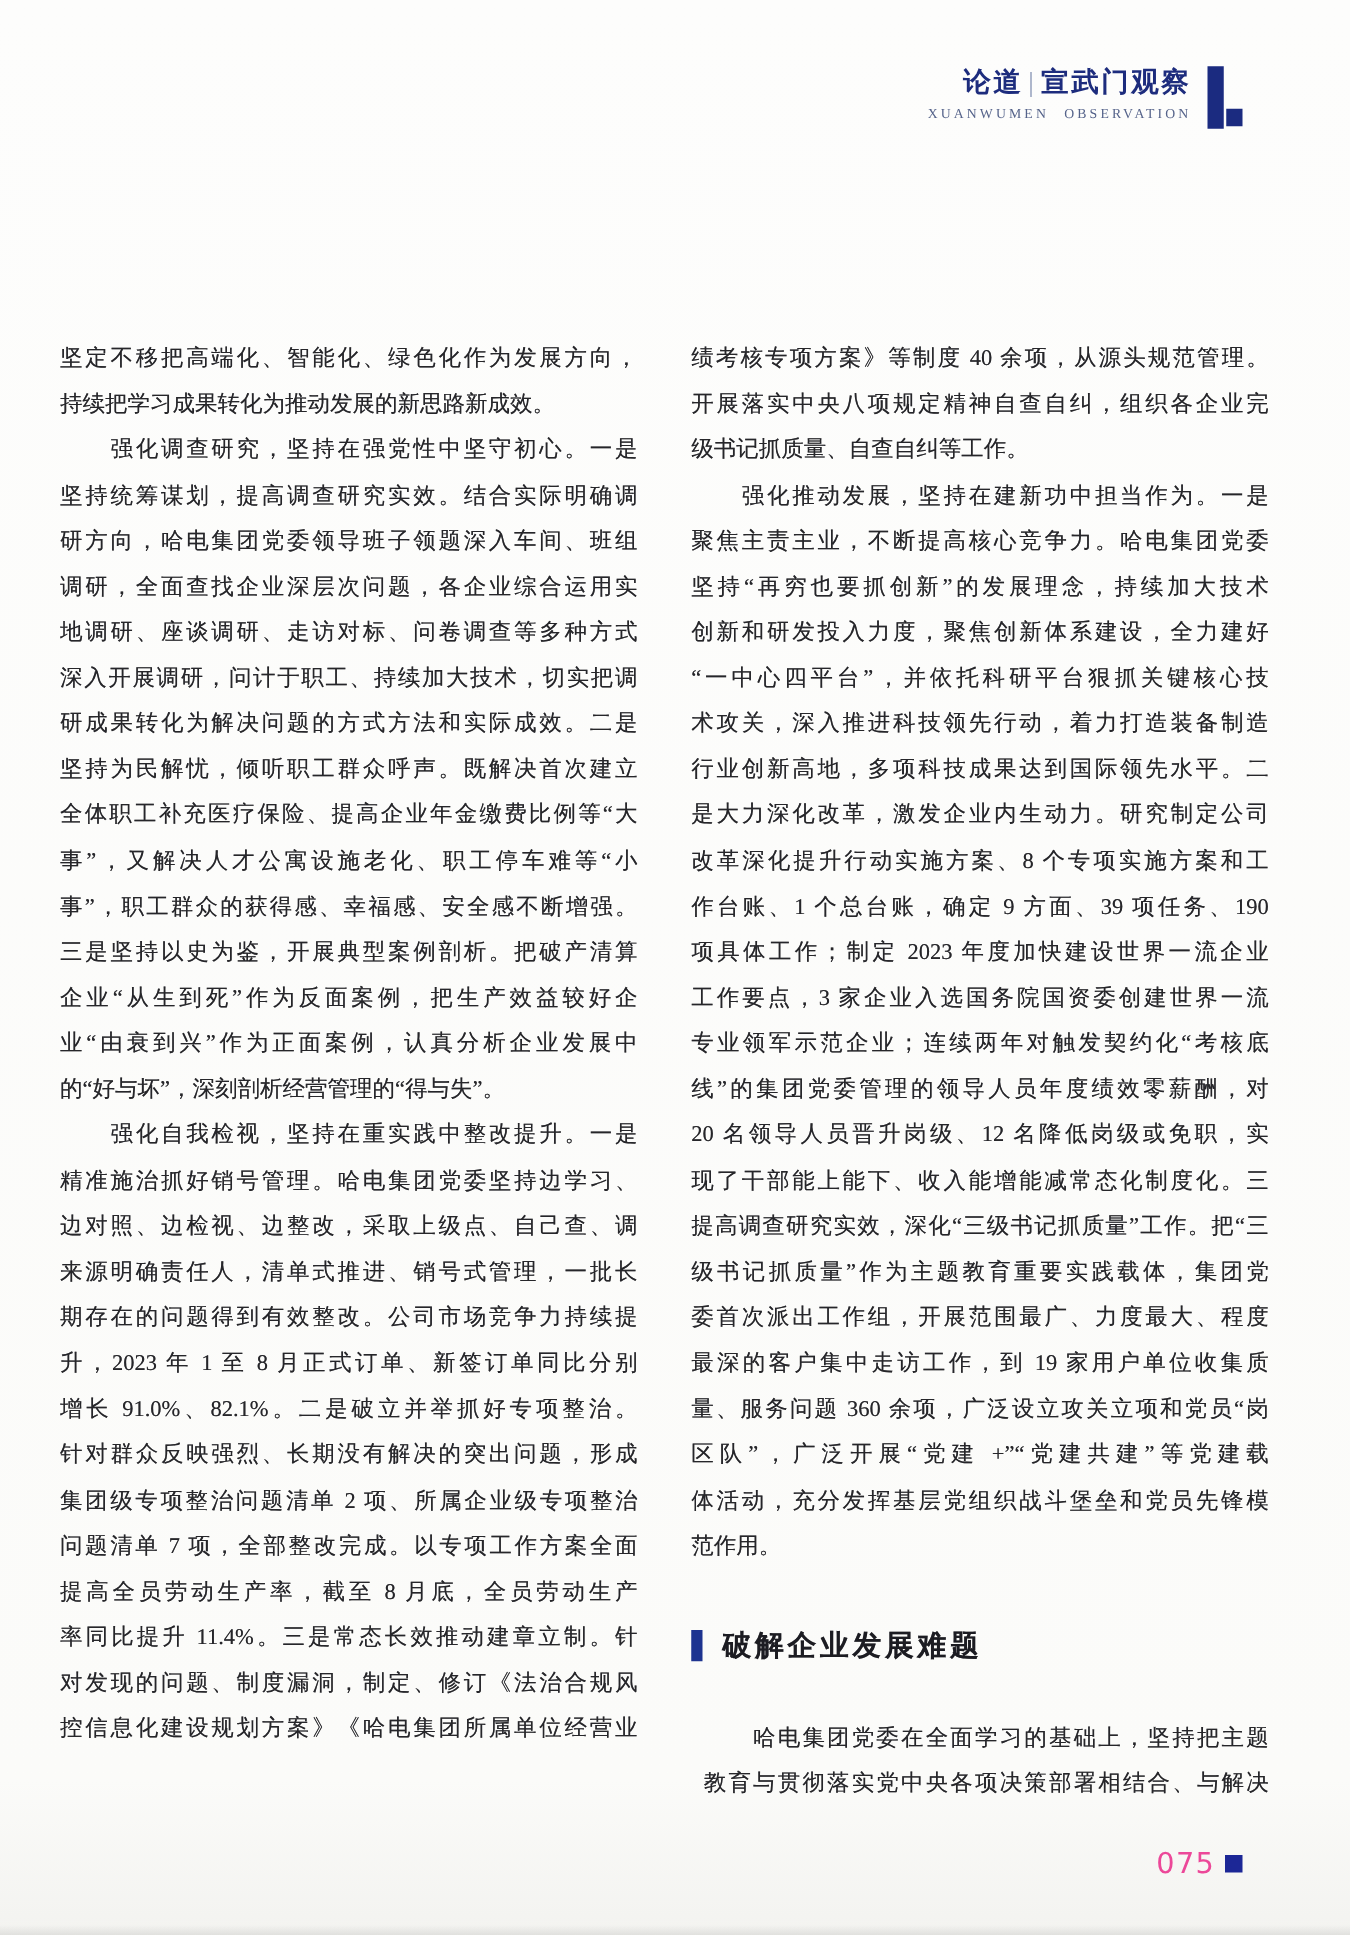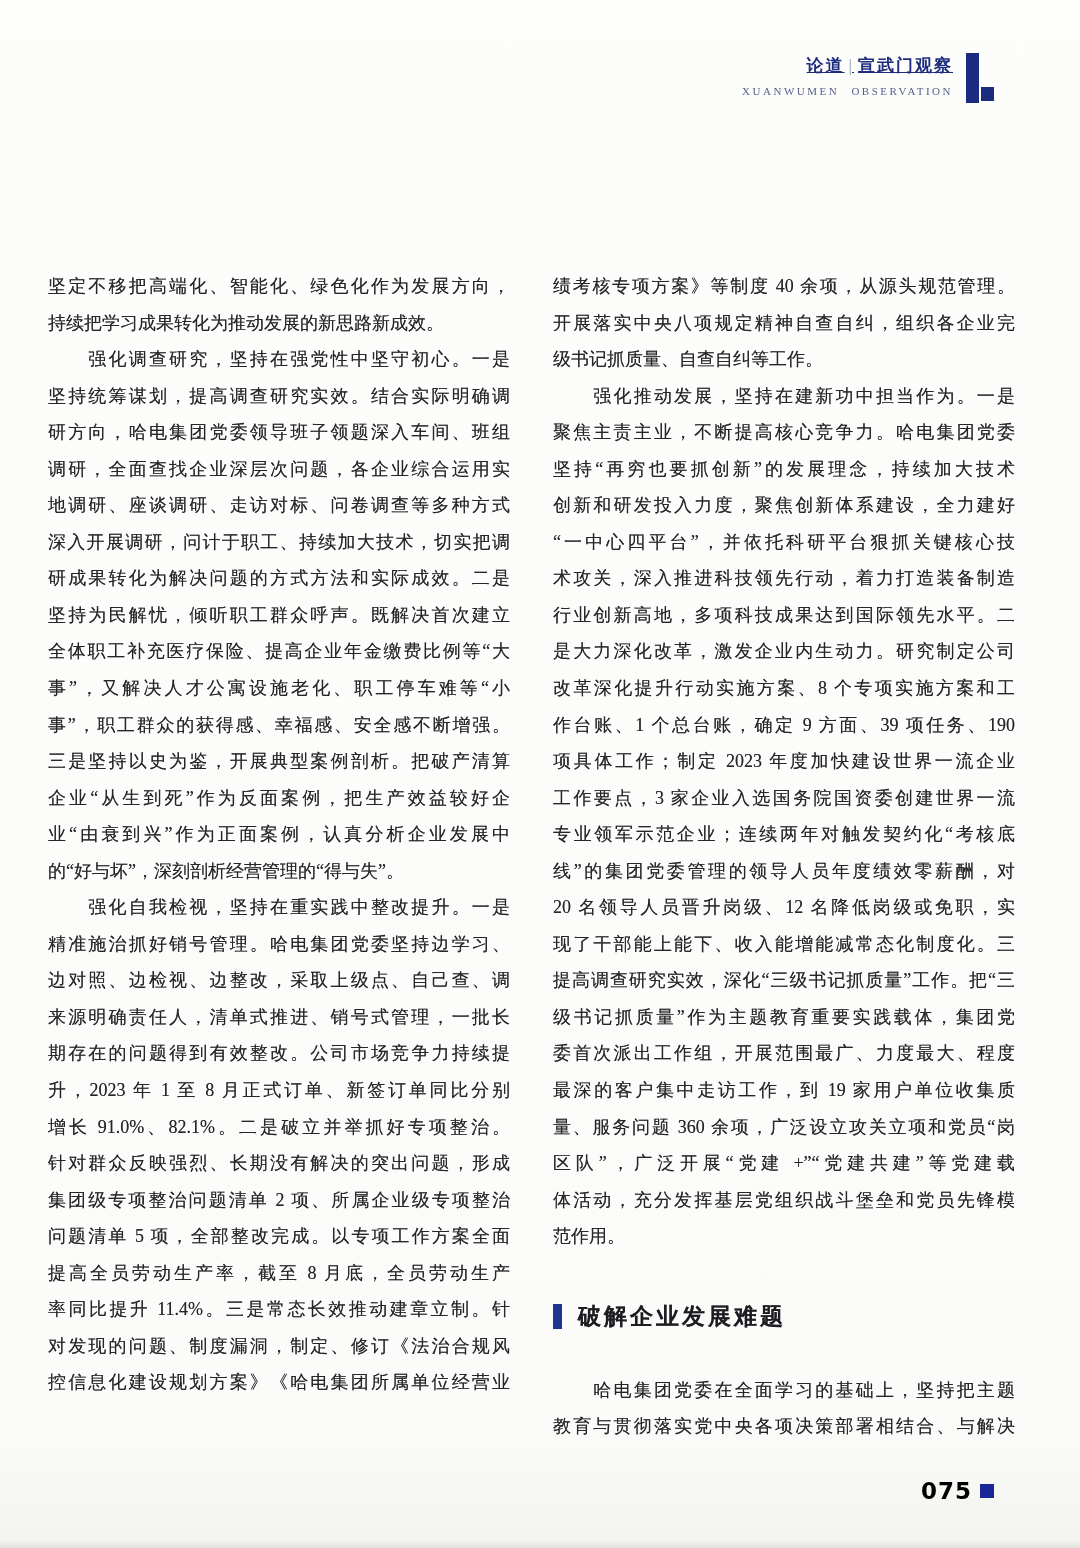--- a/index.html
+++ b/index.html
@@ -21,27 +21,26 @@
     top: 53px;
     right: 86px;
     display: flex;
     align-items: flex-start;
   }
   .header-text {
     text-align: right;
     margin-right: 13px;
   }
   .header-cn {
-    font-size: 17px;
+    font-size: 22px;
     font-weight: bold;
     color: #1d2c7d;
     letter-spacing: 2px;
     line-height: 26px;
     white-space: nowrap;
-    text-decoration: underline;
   }
   .header-cn .divider {
     color: #8d9ab8;
     font-weight: normal;
     padding: 0 4px;
   }
   .header-en {
     margin-top: 3px;
     font-size: 11px;
     color: #55638a;
@@ -109,35 +108,35 @@
     margin-right: 16px;
     flex: 0 0 auto;
   }
   .h-text {
     font-size: 23px;
     font-weight: bold;
     color: #1c1c22;
     letter-spacing: 3px;
     text-shadow: 0 0 0.4px rgba(20,20,25,0.6);
   }
-  .part2 { margin-top: 40px; }
+  .part2 { margin-top: 40px; margin-left: 10px; }
 
   
   .footer {
     position: absolute;
     right: 86px;
     bottom: 44px;
     display: flex;
     align-items: center;
   }
   .page-num {
     font-family: "DejaVu Sans", "Liberation Sans", sans-serif;
-    font-weight: bold;
+    font-weight: normal;
     font-size: 23px;
-    color: #000000;
+    color: #ec4899;
     letter-spacing: 1px;
   }
   .footer .sq {
     width: 14px;
     height: 14px;
     background: #1c2796;
     margin-left: 8px;
   }
 
   .bottom-shade {
@@ -184,21 +183,21 @@
     <div class="line line-end">的“好与坏”，深刻剖析经营管理的“得与失”。</div>
     <div class="line">　　强化自我检视，坚持在重实践中整改提升。一是</div>
     <div class="line">精准施治抓好销号管理。哈电集团党委坚持边学习、</div>
     <div class="line">边对照、边检视、边整改，采取上级点、自己查、调</div>
     <div class="line">来源明确责任人，清单式推进、销号式管理，一批长</div>
     <div class="line">期存在的问题得到有效整改。公司市场竞争力持续提</div>
     <div class="line">升，2023 年 1 至 8 月正式订单、新签订单同比分别</div>
     <div class="line">增长 91.0%、82.1%。二是破立并举抓好专项整治。</div>
     <div class="line">针对群众反映强烈、长期没有解决的突出问题，形成</div>
     <div class="line">集团级专项整治问题清单 2 项、所属企业级专项整治</div>
-    <div class="line">问题清单 5 项，全部整改完成。以专项工作方案全面</div>
+    <div class="line">问题清单 7 项，全部整改完成。以专项工作方案全面</div>
     <div class="line">提高全员劳动生产率，截至 8 月底，全员劳动生产</div>
     <div class="line">率同比提升 11.4%。三是常态长效推动建章立制。针</div>
     <div class="line">对发现的问题、制度漏洞，制定、修订《法治合规风</div>
     <div class="line">控信息化建设规划方案》《哈电集团所属单位经营业</div>
   </div>
 
 <div class="column column-right">
   <div>
       <div class="line">绩考核专项方案》等制度 40 余项，从源头规范管理。</div>
       <div class="line">开展落实中央八项规定精神自查自纠，组织各企业完</div>

